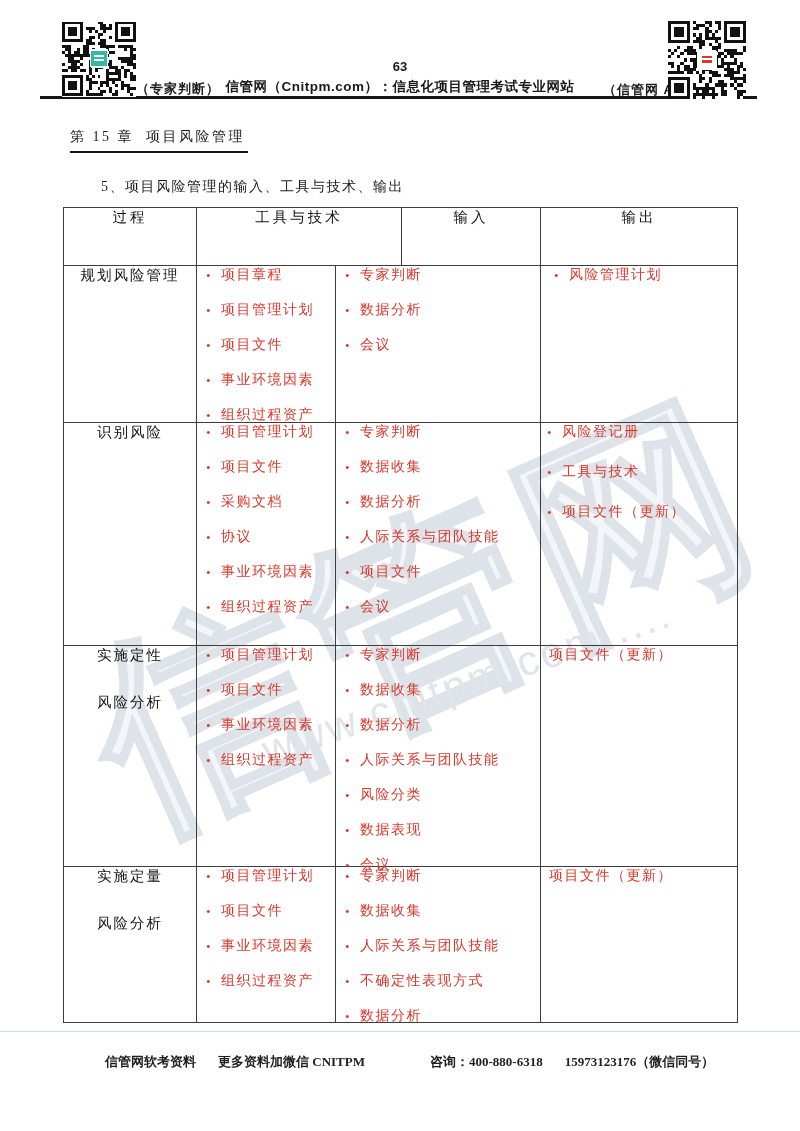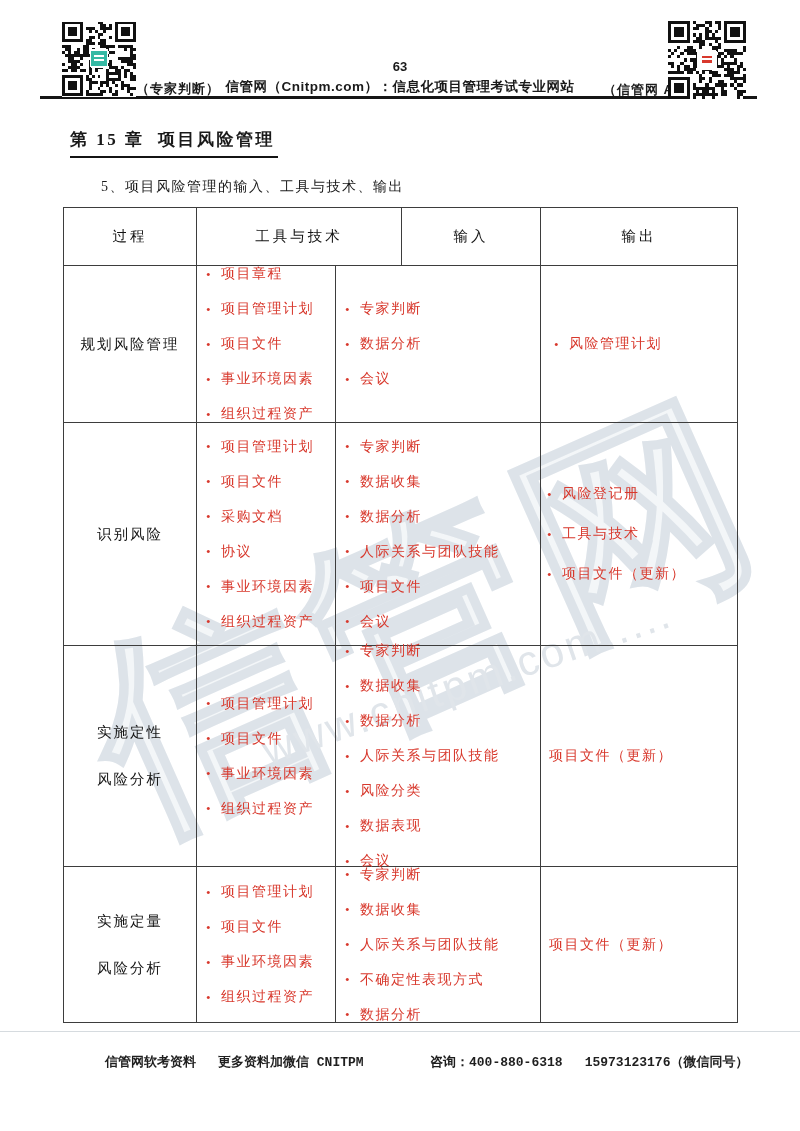--- a/index.html
+++ b/index.html
@@ -8,46 +8,46 @@
   
   .qr{position:absolute;z-index:2;background:#fff;}
   .qr-label{position:absolute;z-index:2;font-family:"Liberation Sans","DejaVu Sans",sans-serif;
             font-weight:bold;font-size:13px;color:#1c1c1c;letter-spacing:1px;white-space:nowrap;}
   .page-number{position:absolute;top:59px;left:0;width:100%;text-align:center;z-index:1;
                font-family:"Liberation Sans","DejaVu Sans",sans-serif;font-weight:bold;font-size:13px;}
   .site-line{position:absolute;top:78px;left:0;width:100%;text-align:center;z-index:1;
              font-family:"Liberation Sans","DejaVu Sans",sans-serif;font-weight:bold;font-size:13.5px;letter-spacing:0.5px;}
   .header-rule{position:absolute;left:40px;top:96px;width:717px;height:3px;background:#161616;z-index:1;}
   
-  .doc-title{position:absolute;left:70px;top:128px;z-index:1;font-size:17px;font-weight:bold;
+  .doc-title{position:absolute;left:70px;top:128px;z-index:1;font-size:14px;font-weight:normal;
              letter-spacing:2.5px;white-space:pre;border-bottom:2px solid #141414;padding:0 3px 5px 0;}
   .doc-intro{position:absolute;left:101px;top:178px;z-index:1;font-size:14px;letter-spacing:1.5px;}
   
   .wm-brand{position:absolute;left:75px;top:505px;z-index:0;font-family:"Liberation Sans","DejaVu Sans",sans-serif;
             font-weight:bold;font-size:220px;letter-spacing:14px;white-space:nowrap;line-height:1;
             color:#f3f6f8;-webkit-text-stroke:2.5px #dde3e9;transform:rotate(-24deg);transform-origin:center;}
   .wm-url{position:absolute;left:252px;top:658px;z-index:0;font-family:"Liberation Sans","DejaVu Sans",sans-serif;
           font-size:42px;letter-spacing:3px;color:#e0e5ea;white-space:nowrap;
           transform:rotate(-19deg);transform-origin:center;}
   
   .tbl{position:absolute;left:63px;top:207px;width:674px;z-index:1;
        border-top:1px solid #3d3d3d;border-left:1px solid #3d3d3d;}
   .trow{display:flex;}
   .cell{box-sizing:border-box;border-right:1px solid #3d3d3d;border-bottom:1px solid #3d3d3d;
-        display:flex;flex-direction:column;justify-content:center;background:transparent;}
+        display:flex;flex-direction:column;background:transparent;}
   .c0{width:133px;} .c1{width:139px;} .c2{width:205px;} .c3{width:197px;}
   .head{height:58px;}
   .hcell{align-items:center;font-size:14.5px;letter-spacing:3px;color:#121212;}
   .proc{align-items:center;font-size:14.5px;letter-spacing:2px;color:#121212;gap:28px;}
   .list{gap:17px;padding-left:9px;}
   .item{display:flex;align-items:center;font-size:14px;letter-spacing:1.5px;}
   .bullet{font-size:13px;margin-right:9px;line-height:1;}
   
   .footer-rule{position:absolute;left:0;top:1031px;width:800px;height:1px;background:#d6dbdf;z-index:1;}
-  .footer{position:absolute;top:1053px;z-index:1;font-family:Liberation Mono, monospace;
+  .footer{position:absolute;top:1053px;z-index:1;font-family:Liberation Serif, serif;
           font-weight:bold;font-size:13px;color:#1f1f1f;white-space:nowrap;}
   .footer span{margin-right:22px;}
   .fl{left:105px;} .fr{left:430px;}
 </style>
 </head>
 <body>
 
 <div class="page">
 
   <svg class="qr" id="qr-left" style="left:62px;top:20px;" width="74" height="77" viewBox="0 0 25 25" shape-rendering="crispEdges">

